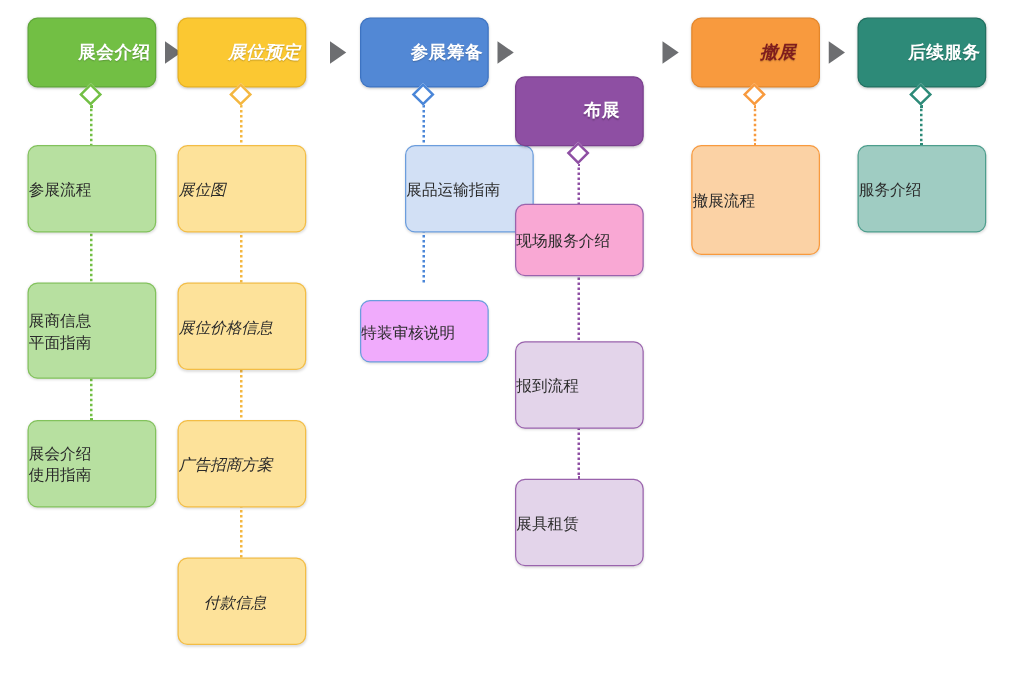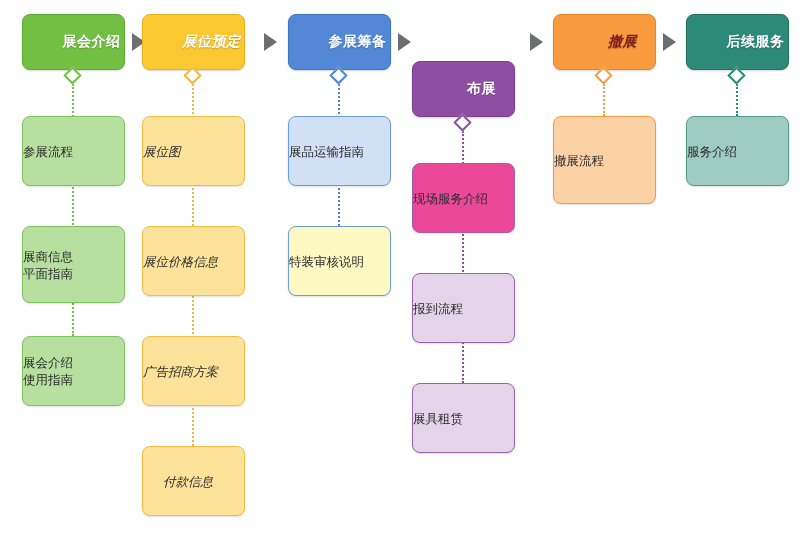--- a/index.html
+++ b/index.html
@@ -143,35 +143,35 @@
         <span class="item-label">付款信息</span>
       </div>
     </div>
     <div class="stage-arrow" style="left: 264px; border-left-color: rgb(109, 110, 113);"></div>
     <div class="column" style="left: 288px;">
       <div class="dotline" style="top: 84px; height: 142px; border-left-color: rgb(74, 134, 216);"></div>
       <div class="stage-box" style="background: rgb(82, 136, 213); border-color: rgb(61, 115, 194);">
         <span class="stage-label" style="color: rgb(255, 255, 255);">参展筹备</span>
       </div>
       <div class="diamond" style="border: 2px solid rgb(74, 134, 216);"></div>
-      <div class="item-box" style="top: 116px; height: 70px; background: rgb(210, 224, 245); border-color: rgb(107, 157, 221);">
+      <div class="item-box" style="top: 116px; height: 70px; background: rgb(210, 224, 245); border-color: rgb(107, 157, 221); margin-left: 36px;">
         <span class="item-label">展品运输指南</span>
       </div>
-      <div class="item-box" style="top: 226px; height: 70px; background: #fef9c3; border-color: rgb(107, 157, 221);">
+      <div class="item-box" style="top: 240px; height: 50px; background: #f0abfc; border-color: rgb(107, 157, 221);">
         <span class="item-label">特装审核说明</span>
       </div>
     </div>
     <div class="stage-arrow" style="left: 398px; border-left-color: rgb(109, 110, 113);"></div>
     <div class="column" style="left: 412px; margin-top: 47px;">
       <div class="dotline" style="top: 84px; height: 252px; border-left-color: rgb(142, 79, 163);"></div>
       <div class="stage-box" style="background: rgb(142, 79, 163); border-color: rgb(122, 63, 142);">
         <span class="stage-label" style="color: rgb(255, 255, 255);">布展</span>
       </div>
       <div class="diamond" style="border: 2px solid rgb(142, 79, 163);"></div>
-      <div class="item-box" style="top: 116px; height: 70px; background: #ec4899; border-color: rgb(154, 99, 173);">
+      <div class="item-box" style="top: 116px; height: 58px; background: #f9a8d4; border-color: rgb(154, 99, 173);">
         <span class="item-label">现场服务介绍</span>
       </div>
       <div class="item-box" style="top: 226px; height: 70px; background: rgb(227, 212, 234); border-color: rgb(154, 99, 173);">
         <span class="item-label">报到流程</span>
       </div>
       <div class="item-box" style="top: 336px; height: 70px; background: rgb(227, 212, 234); border-color: rgb(154, 99, 173);">
         <span class="item-label">展具租赁</span>
       </div>
     </div>
     <div class="stage-arrow" style="left: 530px; border-left-color: rgb(109, 110, 113);"></div>

